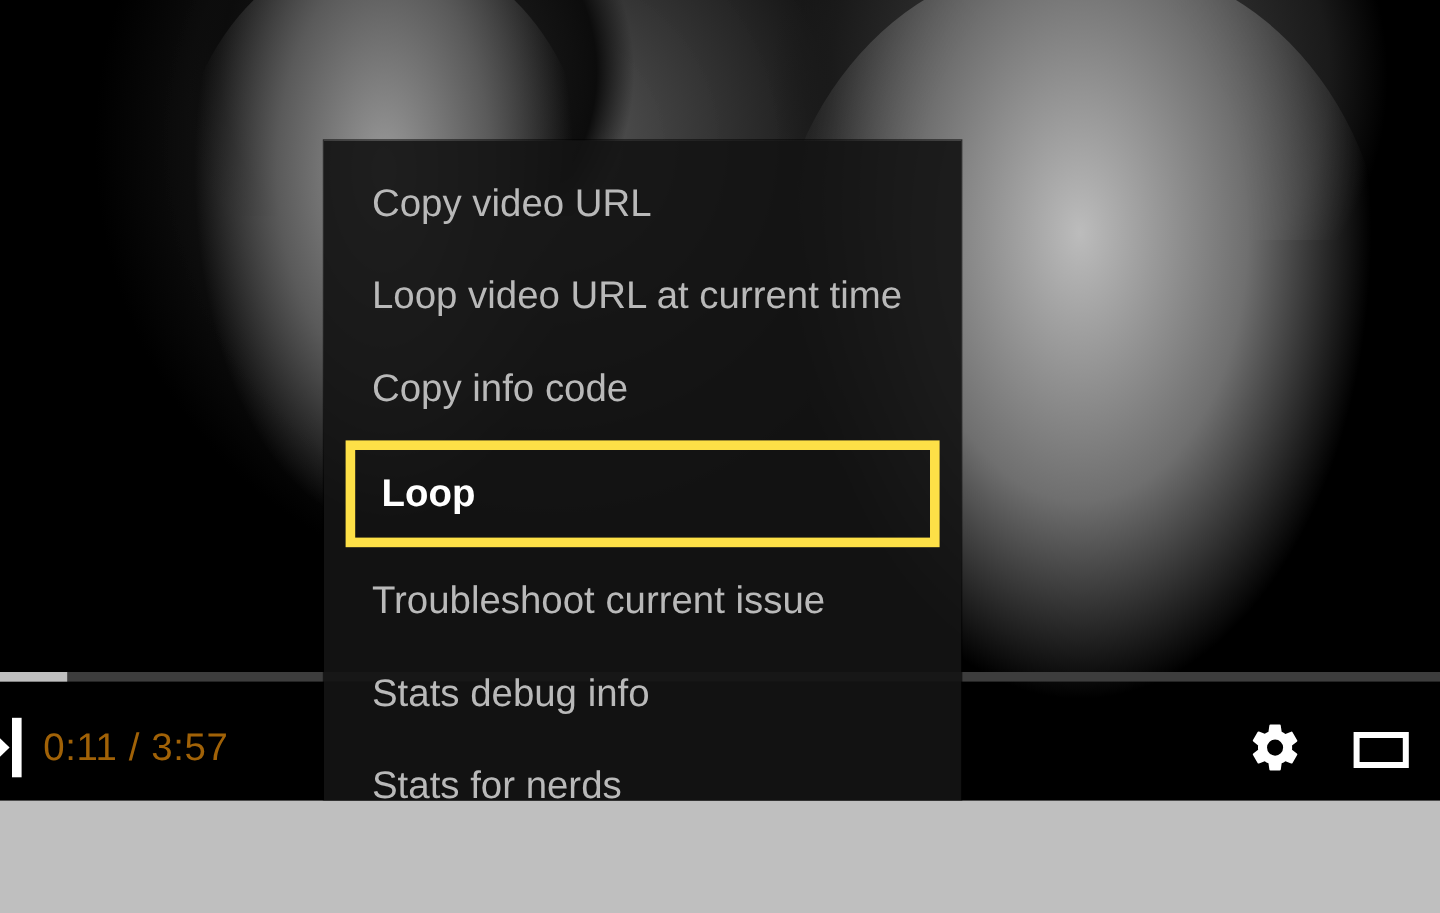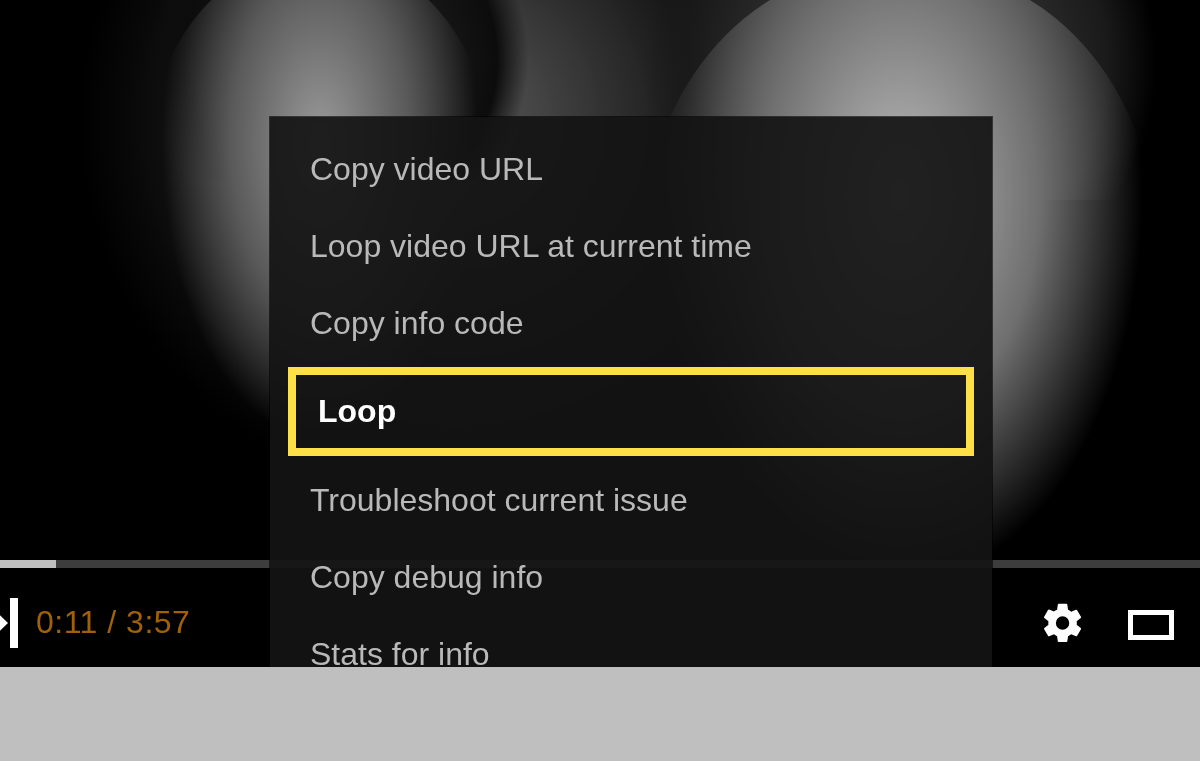--- a/index.html
+++ b/index.html
@@ -16,21 +16,21 @@
   .progress{position:absolute;left:0;right:0;top:560px;height:8px;background:#3d3d3d;}
   .progress-fill{position:absolute;left:0;top:0;height:8px;width:56px;background:#bfbfbf;}
   .controls{position:absolute;left:0;right:0;top:590px;height:72px;}
   .time{position:absolute;left:36px;top:14px;color:#a16207;font-size:32px;letter-spacing:.5px;}
   .right-controls{position:absolute;right:22px;top:8px;display:flex;align-items:center;gap:34px;}
   .icon-btn{color:#fff;display:inline-flex;align-items:center;justify-content:center;width:54px;height:54px;cursor:pointer;}
   .gear-svg{width:46px;height:46px;fill:#fff;}
   .theater-rect{width:46px;height:30px;border:5px solid #fff;box-sizing:border-box;}
 
   
-  .context-menu{position:absolute;left:270px;top:117px;width:722px;background:rgba(20,20,20,.92);box-shadow:0 0 0 1px rgba(0,0,0,.6);padding:14px 0 22px 0;}
+  .context-menu{position:absolute;left:270px;top:117px;width:531px;background:rgba(20,20,20,.92);box-shadow:0 0 0 1px rgba(0,0,0,.6);padding:14px 0 22px 0;}
   .menu-item{padding:20px 40px;color:#b9b9b9;font-size:32px;line-height:1.15;cursor:pointer;} 
   .highlight-wrap{margin:6px 18px;border:8px solid #fde047;padding:0;}
   .highlight-wrap .menu-item{color:#fff;font-weight:700;padding:18px 22px;}
   
   .partial-next{position:absolute;left:-18px;top:598px;width:40px;height:50px;}
   .partial-next svg{width:40px;height:50px;fill:#fff;}
 </style>
 </head>
 <body>
 
@@ -70,18 +70,18 @@
     </div>
 
     <div class="context-menu">
       <div class="menu-item">Copy video URL</div>
       <div class="menu-item">Loop video URL at current time</div>
       <div class="menu-item">Copy info code</div>
       <div class="highlight-wrap">
         <div class="menu-item">Loop</div>
       </div>
       <div class="menu-item">Troubleshoot current issue</div>
-      <div class="menu-item">Copy debug info</div>
-      <div class="menu-item">Stats for info</div>
+      <div class="menu-item">Stats debug info</div>
+      <div class="menu-item">Stats for nerds</div>
     </div>
 
   </div>
 </div>
 
 </body></html>

